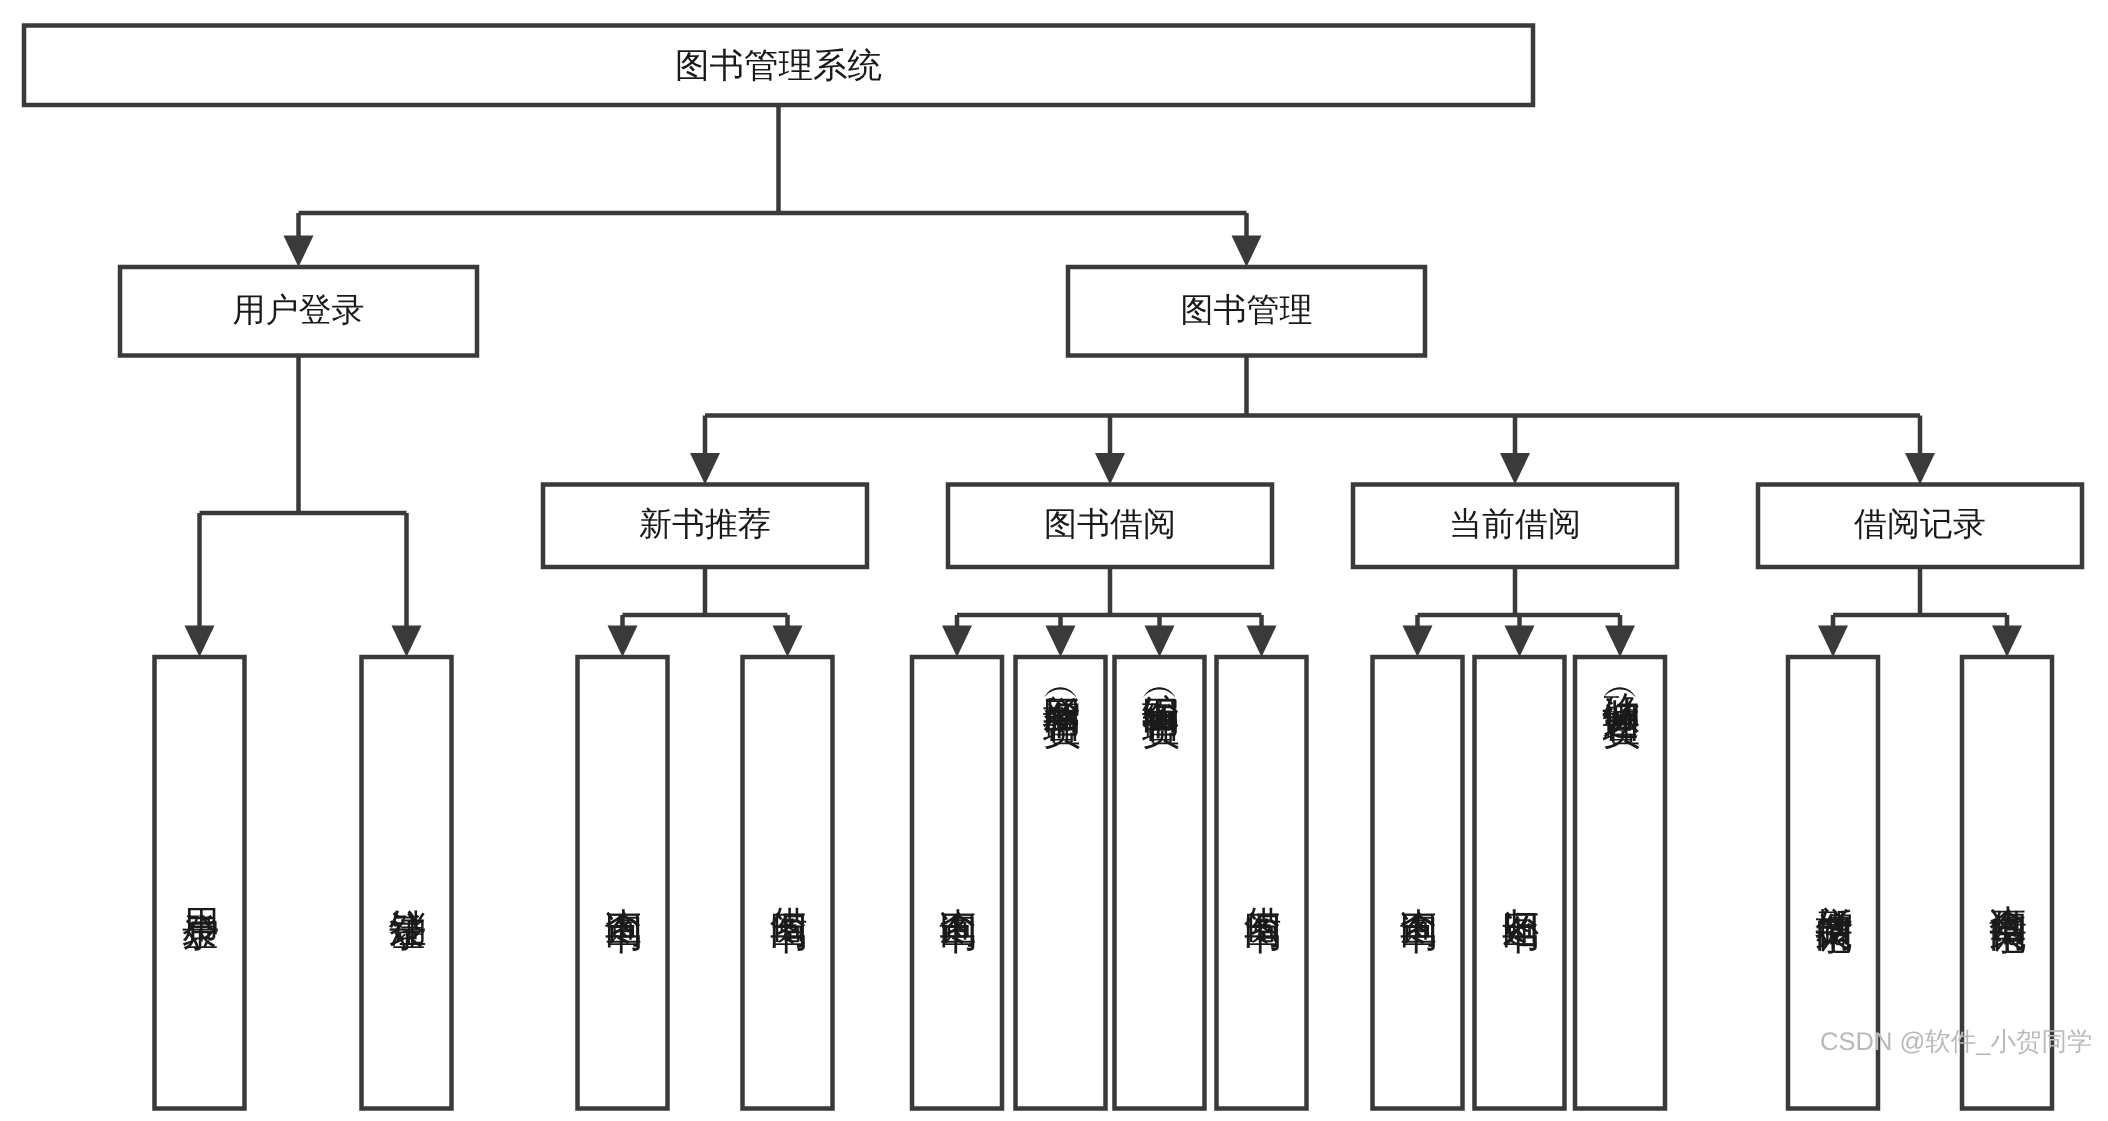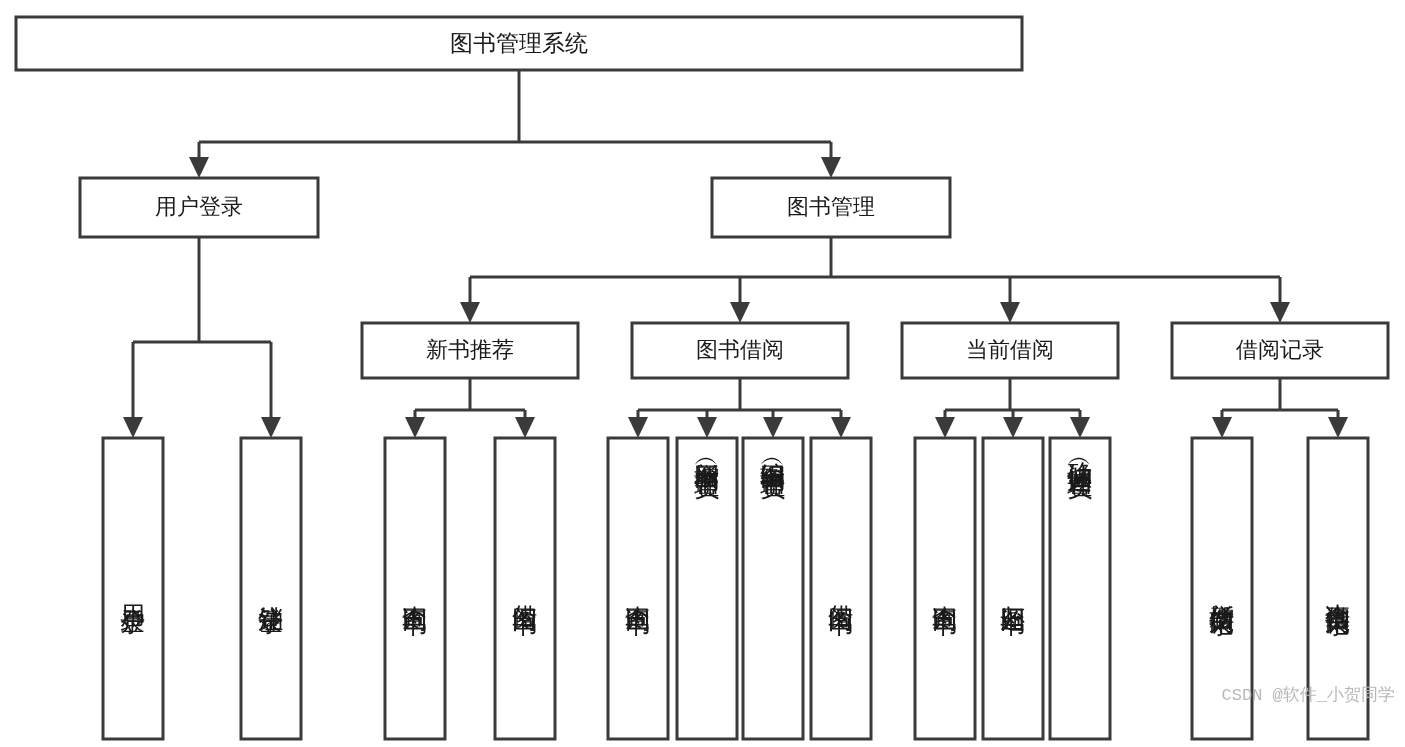--- a/index.html
+++ b/index.html
@@ -70,21 +70,21 @@
     font-size: 25px;
     line-height: 1.06;
     color: #1a1a1a;
     letter-spacing: 2px;
     white-space: nowrap;
   }
   .watermark {
     position: absolute;
     right: 10px;
     bottom: 6px;
-    font-family: Liberation Mono, monospace;
+    font-family: Liberation Sans, sans-serif;
     font-size: 17px;
     color: #b9b9b9;
     white-space: nowrap;
     user-select: none;
   }
 </style>
 </head>
 <body>
 
 <div id="diagram-root">

